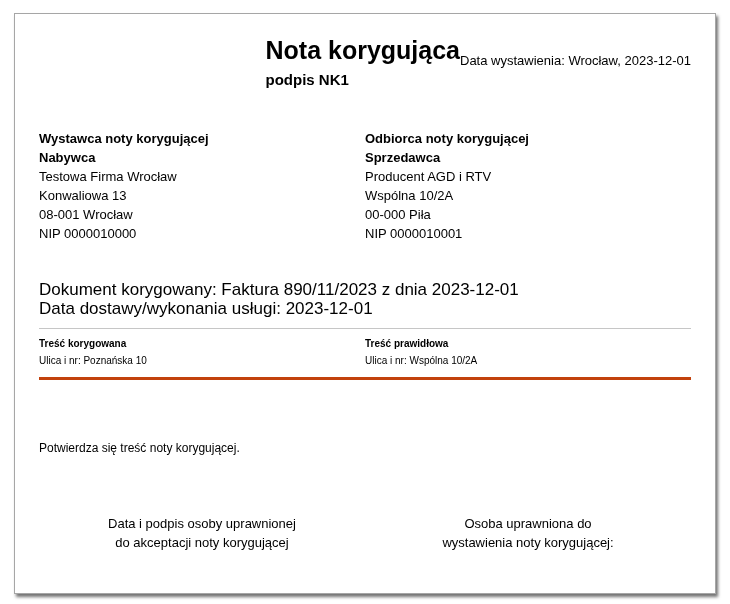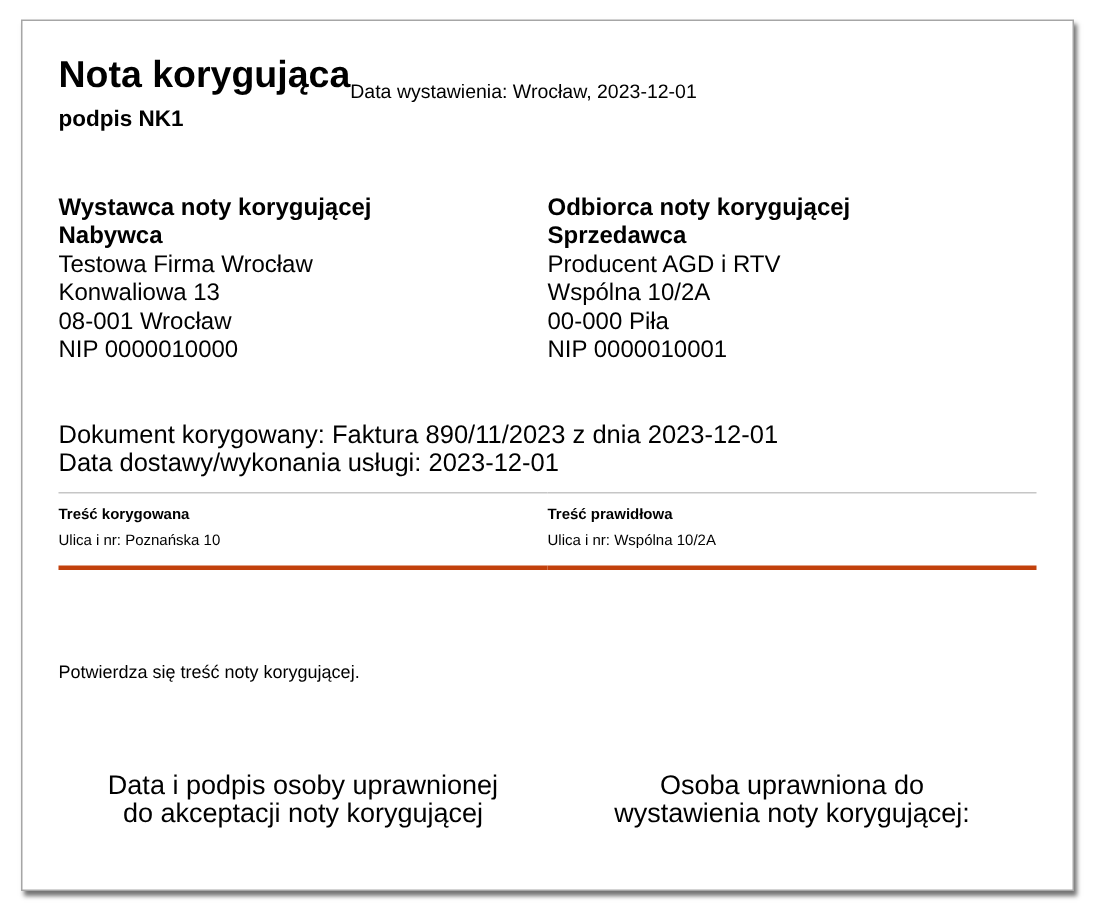--- a/index.html
+++ b/index.html
@@ -13,27 +13,27 @@
     position: absolute;
     left: 14px; top: 13px;
     width: 702px; height: 581px;
     background: #ffffff;
     border: 1px solid #a6a6a6;
     box-shadow: 2px 3px 3px rgba(0,0,0,0.55);
     padding: 23px 24px;
     overflow: hidden;
   }
   
-  .doc-header { display: flex; justify-content: flex-start; align-items: flex-start; }
+  .doc-header { display: flex; justify-content: flex-end; align-items: flex-start; }
   .doc-title { font-size: 25px; font-weight: bold; line-height: 1.1; letter-spacing: 0; }
   .doc-number { font-size: 15px; font-weight: bold; margin-top: 6px; }
   .issue-date { font-size: 13px; padding-top: 16px; white-space: nowrap; }
   
   .parties { display: flex; margin-top: 41px; }
-  .party { width: 50%; font-size: 16px; line-height: 19px; }
+  .party { width: 50%; font-size: 13px; line-height: 19px; }
   .party .b { font-weight: bold; }
   
   .doc-info { margin-top: 37px; font-size: 17px; line-height: 19px; }
   
   .correction-table {
     margin-top: 10px;
     width: 100%;
     border-collapse: collapse;
     font-size: 10px;
   }
@@ -41,21 +41,21 @@
     font-weight: bold;
     border-top: 1px solid #c6c6c6;
     padding: 9px 0 3px 0;
   }
   .correction-table tbody td { padding: 3px 0 11px 0; border-bottom: 3px solid #c2410c; }
   .correction-table td { width: 50%; vertical-align: top; }
   
   .confirmation { margin-top: 61px; font-size: 12px; }
   
   .signatures { display: flex; margin-top: 59px; }
-  .sig-block { width: 50%; text-align: center; font-size: 18px; line-height: 19px; }
+  .sig-block { width: 50%; text-align: center; font-size: 13px; line-height: 19px; }
 </style>
 </head>
 <body>
 
 <div class="page">
 
   <div class="doc-header">
     <div>
       <div class="doc-title">Nota korygująca</div>
       <div class="doc-number">podpis NK1</div>

